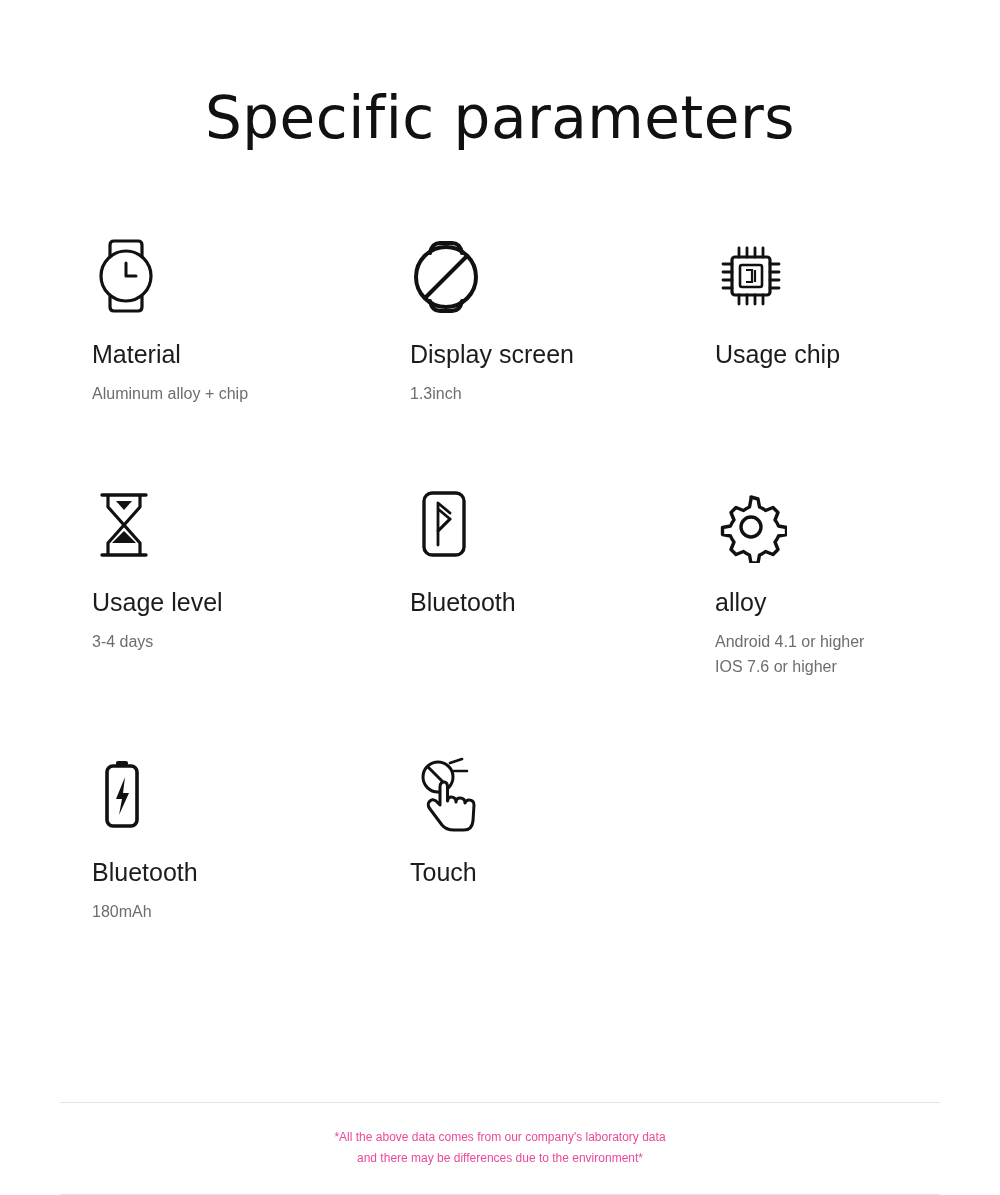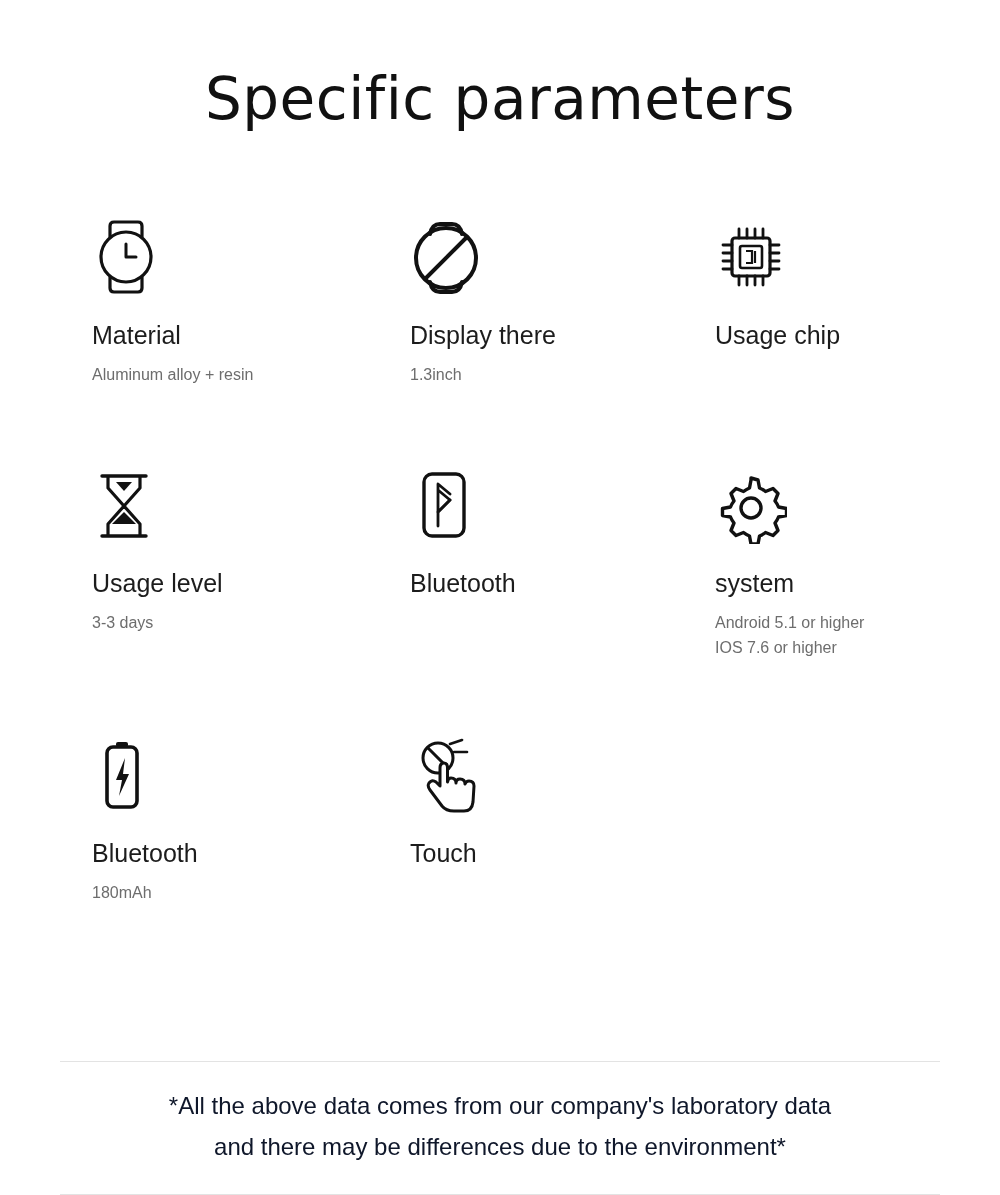--- a/index.html
+++ b/index.html
@@ -20,21 +20,21 @@
     height: 1195px;
     box-sizing: border-box;
   }
   .title {
     text-align: center;
     font-size: 58px;
     font-weight: 400;
     letter-spacing: 0.5px;
     color: #111111;
     margin: 0;
-    padding-top: 68px;
+    padding-top: 87px;
     line-height: 1.1;
     font-family: "DejaVu Sans", sans-serif;
   }
   .grid {
     margin-top: 78px;
     padding: 0 116px 0 92px;
     display: grid;
     grid-template-columns: 318px 305px auto;
     grid-template-rows: 248px 270px auto;
   }
@@ -68,22 +68,22 @@
     position: absolute;
     left: 60px;
     right: 60px;
     bottom: 0;
     border-top: 1px solid #e3e3e3;
     border-bottom: 1px solid #e3e3e3;
     padding: 24px 0 26px 0;
     text-align: center;
   }
   .footer-line {
-    font-size: 24px;
-    color: #0f172a;
+    font-size: 12px;
+    color: #ec4899;
     line-height: 1.7;
   }
 </style>
 </head>
 <body>
 
 <div class="page">
 
   <h1 class="title">Specific parameters</h1>
 
@@ -92,33 +92,33 @@
     <div class="cell">
       <div class="icon-wrap">
         <svg width="68" height="78" viewBox="0 0 68 78">
           <circle cx="34" cy="39" r="25" fill="none" stroke="#111" stroke-width="3.2"></circle>
           <path d="M18 19 L18 8 Q18 4 22 4 L46 4 Q50 4 50 8 L50 19" fill="none" stroke="#111" stroke-width="3.2" stroke-linecap="round"></path>
           <path d="M18 59 L18 70 Q18 74 22 74 L46 74 Q50 74 50 70 L50 59" fill="none" stroke="#111" stroke-width="3.2" stroke-linecap="round"></path>
           <path d="M34 26 L34 39 L44 39" fill="none" stroke="#111" stroke-width="3" stroke-linecap="round" stroke-linejoin="round"></path>
         </svg>
       </div>
       <div class="cell-title">Material</div>
-      <div class="cell-sub">Aluminum alloy + resin</div>
+      <div class="cell-sub">Aluminum alloy + chip</div>
     </div>
 
     <div class="cell">
       <div class="icon-wrap">
         <svg width="72" height="78" viewBox="0 0 72 78">
           <circle cx="36" cy="40" r="30" fill="none" stroke="#111" stroke-width="4"></circle>
           <path d="M20 16 Q22 6 30 6 L42 6 Q50 6 52 16" fill="none" stroke="#111" stroke-width="4" stroke-linecap="round"></path>
           <path d="M20 64 Q22 74 30 74 L42 74 Q50 74 52 64" fill="none" stroke="#111" stroke-width="4" stroke-linecap="round"></path>
           <line x1="16" y1="60" x2="56" y2="20" stroke="#111" stroke-width="4" stroke-linecap="round"></line>
         </svg>
       </div>
-      <div class="cell-title">Display there</div>
+      <div class="cell-title">Display screen</div>
       <div class="cell-sub">1.3inch</div>
     </div>
 
     <div class="cell">
       <div class="icon-wrap">
         <svg width="72" height="74" viewBox="0 0 72 74">
           <rect x="17" y="16" width="38" height="38" rx="3" fill="none" stroke="#111" stroke-width="3.2"></rect>
           <rect x="25" y="24" width="22" height="22" rx="2" fill="none" stroke="#111" stroke-width="2.6"></rect>
           <path d="M31 29 h6 v12 h-6" fill="none" stroke="#111" stroke-width="2.2"></path>
           <path d="M40 29 v12" stroke="#111" stroke-width="2.2"></path>
@@ -150,21 +150,21 @@
         <svg width="64" height="76" viewBox="0 0 64 76">
           <line x1="10" y1="8" x2="54" y2="8" stroke="#111" stroke-width="3.4" stroke-linecap="round"></line>
           <line x1="10" y1="68" x2="54" y2="68" stroke="#111" stroke-width="3.4" stroke-linecap="round"></line>
           <path d="M16 8 L16 20 L32 38 L48 20 L48 8" fill="none" stroke="#111" stroke-width="3.2" stroke-linejoin="round"></path>
           <path d="M16 68 L16 56 L32 38 L48 56 L48 68" fill="none" stroke="#111" stroke-width="3.2" stroke-linejoin="round"></path>
           <path d="M20 56 L32 44 L44 56 Z" fill="#111"></path>
           <path d="M24 14 L40 14 L32 23 Z" fill="#111"></path>
         </svg>
       </div>
       <div class="cell-title">Usage level</div>
-      <div class="cell-sub">3-3 days</div>
+      <div class="cell-sub">3-4 days</div>
     </div>
 
     <div class="cell">
       <div class="icon-wrap">
         <svg width="68" height="76" viewBox="0 0 68 76">
           <rect x="14" y="6" width="40" height="62" rx="8" fill="none" stroke="#111" stroke-width="3.4"></rect>
           <path d="M28 22 L40 32 L28 44 L28 16 L40 26" fill="none" stroke="#111" stroke-width="2.8" stroke-linejoin="round" stroke-linecap="round"></path>
           <path d="M28 58 L28 44 L40 32" fill="none" stroke="#111" stroke-width="2.8" stroke-linejoin="round" stroke-linecap="round"></path>
         </svg>
       </div>
@@ -172,22 +172,22 @@
     </div>
 
 
     <div class="cell">
       <div class="icon-wrap">
         <svg width="72" height="72" viewBox="0 0 72 72">
           <path d="M36 6 l7 2 1.5 8 a22 22 0 0 1 6 3.5 l7.5-3 5 5 -3 7.5 a22 22 0 0 1 3.5 6 l8 1.5 0 7 -8 1.5 a22 22 0 0 1 -3.5 6 l3 7.5 -5 5 -7.5-3 a22 22 0 0 1 -6 3.5 l-1.5 8 -7 0 -1.5-8 a22 22 0 0 1 -6-3.5 l-7.5 3 -5-5 3-7.5 a22 22 0 0 1 -3.5-6 l-8-1.5 0-7 8-1.5 a22 22 0 0 1 3.5-6 l-3-7.5 5-5 7.5 3 a22 22 0 0 1 6-3.5 l1.5-8 z" fill="none" stroke="#111" stroke-width="3.4" stroke-linejoin="round"></path>
           <circle cx="36" cy="36" r="10" fill="none" stroke="#111" stroke-width="3.4"></circle>
         </svg>
       </div>
-      <div class="cell-title">system</div>
-      <div class="cell-sub">Android 5.1 or higher</div>
+      <div class="cell-title">alloy</div>
+      <div class="cell-sub">Android 4.1 or higher</div>
       <div class="cell-sub">IOS 7.6 or higher</div>
     </div>
 
     <div class="cell">
       <div class="icon-wrap">
         <svg width="60" height="76" viewBox="0 0 60 76">
           <rect x="24" y="4" width="12" height="5" rx="2" fill="#111"></rect>
           <rect x="15" y="9" width="30" height="60" rx="6" fill="none" stroke="#111" stroke-width="3.6"></rect>
           <path d="M33 20 L24 42 L30 42 L27 58 L37 36 L31 36 Z" fill="#111"></path>
         </svg>

